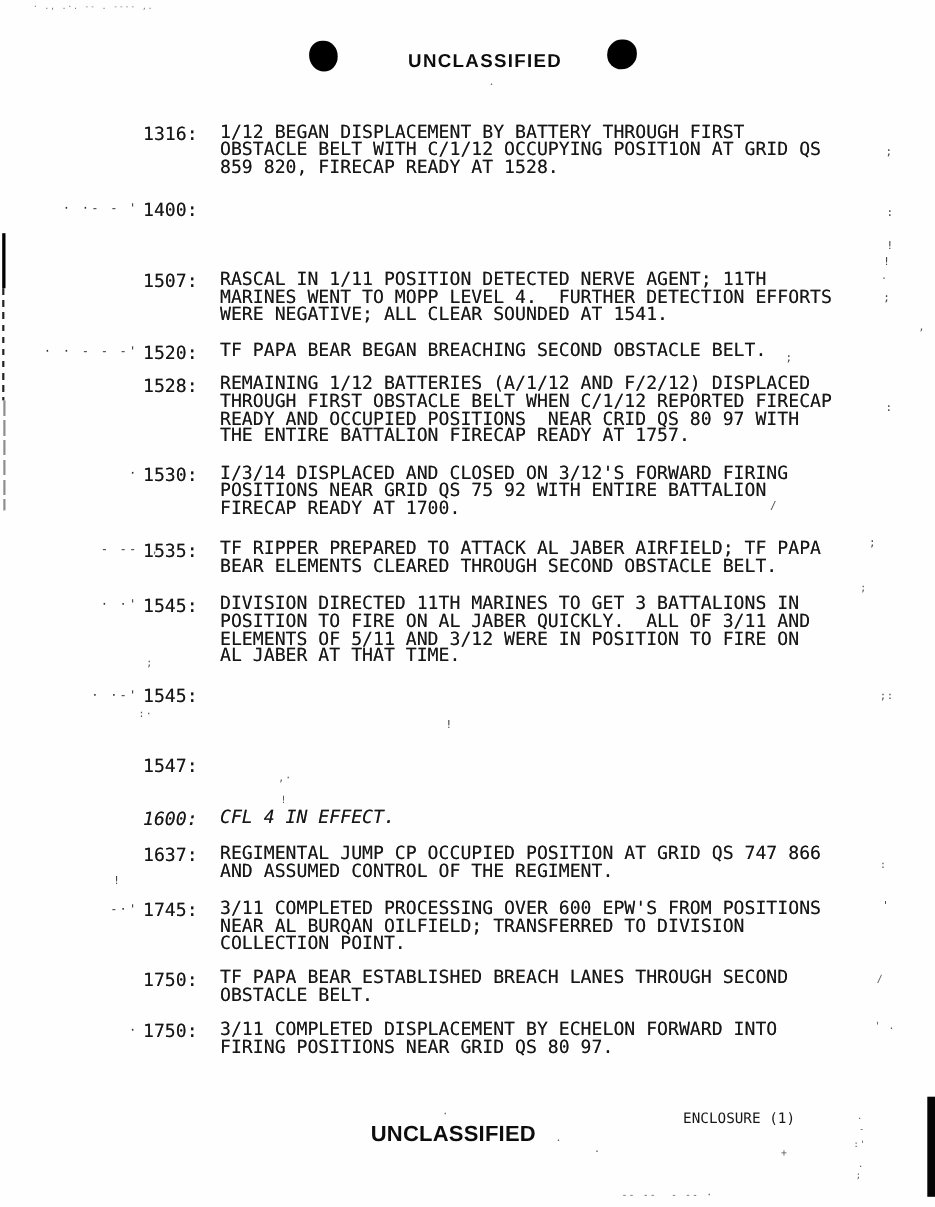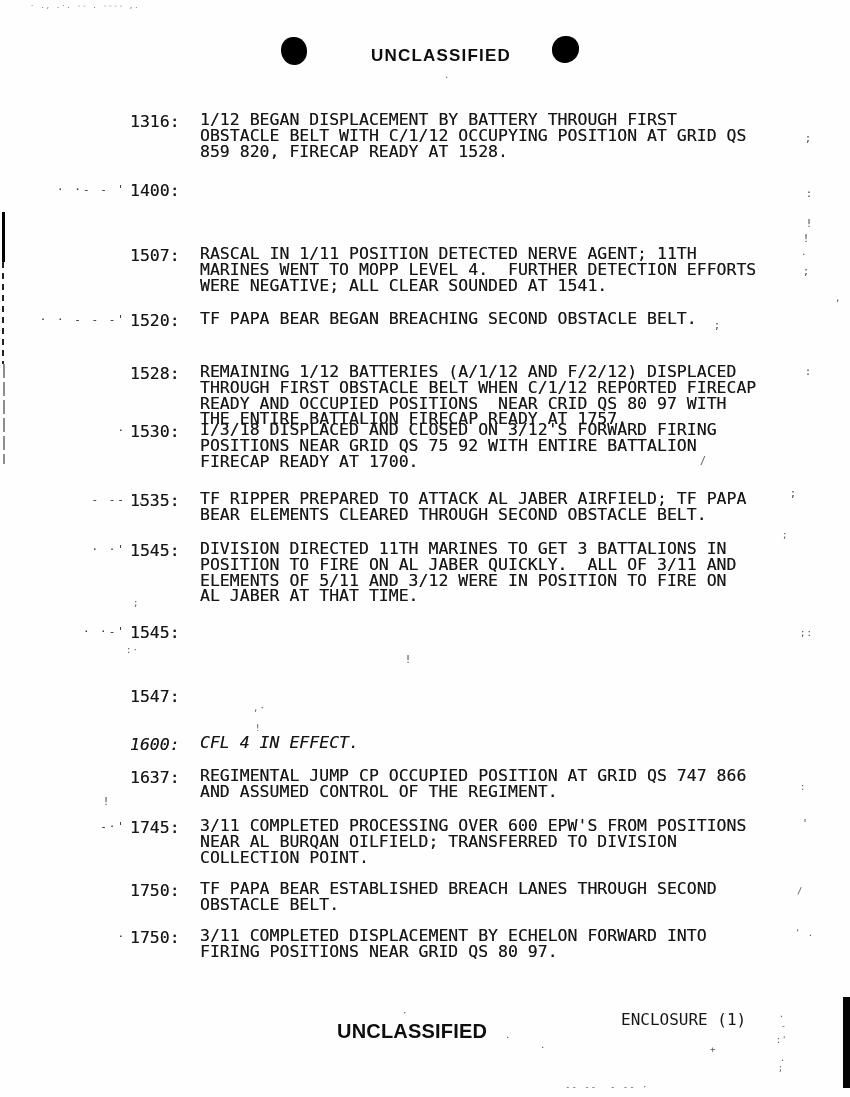--- a/index.html
+++ b/index.html
@@ -16,21 +16,21 @@
     font-family:"Liberation Sans",sans-serif;font-weight:bold;
     font-size:17px;letter-spacing:1.2px;color:#0d0d0d;
   }
   .ftr-title{
     position:absolute;left:337px;top:1020px;margin:0;
     font-family:"Liberation Sans",sans-serif;font-weight:bold;
     font-size:20px;letter-spacing:0.2px;color:#0d0d0d;
   }
   .enclosure{
     position:absolute;left:621px;top:1010px;
-    font-size:16px;letter-spacing:0;color:#161616;white-space:pre;
+    font-size:13px;letter-spacing:0;color:#161616;white-space:pre;
   }
   .dot{position:absolute;background:#000;}
   .dot-left{left:281px;top:37px;width:26px;height:28px;border-radius:48% 52% 50% 55%;}
   .dot-right{left:552px;top:36px;width:27px;height:27px;border-radius:52% 48% 55% 50%;}
   
   .entry{position:absolute;left:0;width:850px;}
   .entry .time{
     position:absolute;left:130px;top:0;
     font-size:16.5px;white-space:pre;
     text-shadow:0 0 .4px rgba(0,0,0,.55);
@@ -83,33 +83,33 @@
 MARINES WENT TO MOPP LEVEL 4.  FURTHER DETECTION EFFORTS
 WERE NEGATIVE; ALL CLEAR SOUNDED AT 1541.</div>
     </div>
 
     <div class="entry" style="top: 311px;">
       <span class="premark">· · - - -'</span>
       <span class="time">1520:</span>
       <div class="body">TF PAPA BEAR BEGAN BREACHING SECOND OBSTACLE BELT.</div>
     </div>
 
-    <div class="entry" style="top: 341px; margin-top: 23px;">
+    <div class="entry" style="top: 341px;">
       <span class="premark"></span>
       <span class="time">1528:</span>
       <div class="body">REMAINING 1/12 BATTERIES (A/1/12 AND F/2/12) DISPLACED
 THROUGH FIRST OBSTACLE BELT WHEN C/1/12 REPORTED FIRECAP
 READY AND OCCUPIED POSITIONS  NEAR CRID QS 80 97 WITH
 THE ENTIRE BATTALION FIRECAP READY AT 1757.</div>
     </div>
 
     <div class="entry" style="top: 422px;">
       <span class="premark">·</span>
       <span class="time">1530:</span>
-      <div class="body">I/3/18 DISPLACED AND CLOSED ON 3/12'S FORWARD FIRING
+      <div class="body">I/3/14 DISPLACED AND CLOSED ON 3/12'S FORWARD FIRING
 POSITIONS NEAR GRID QS 75 92 WITH ENTIRE BATTALION
 FIRECAP READY AT 1700.</div>
     </div>
 
     <div class="entry" style="top: 491px;">
       <span class="premark">- --</span>
       <span class="time">1535:</span>
       <div class="body">TF RIPPER PREPARED TO ATTACK AL JABER AIRFIELD; TF PAPA
 BEAR ELEMENTS CLEARED THROUGH SECOND OBSTACLE BELT.</div>
     </div>

